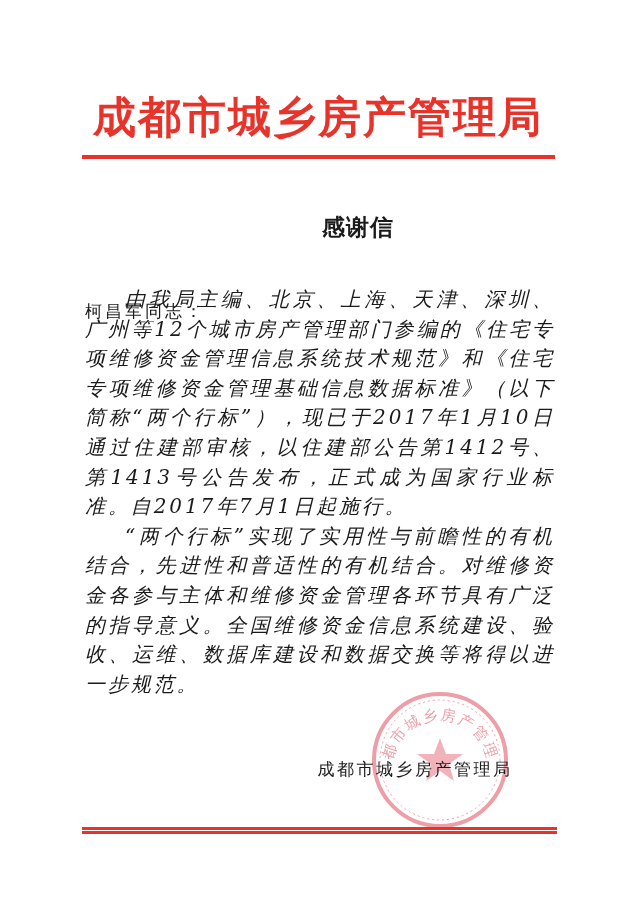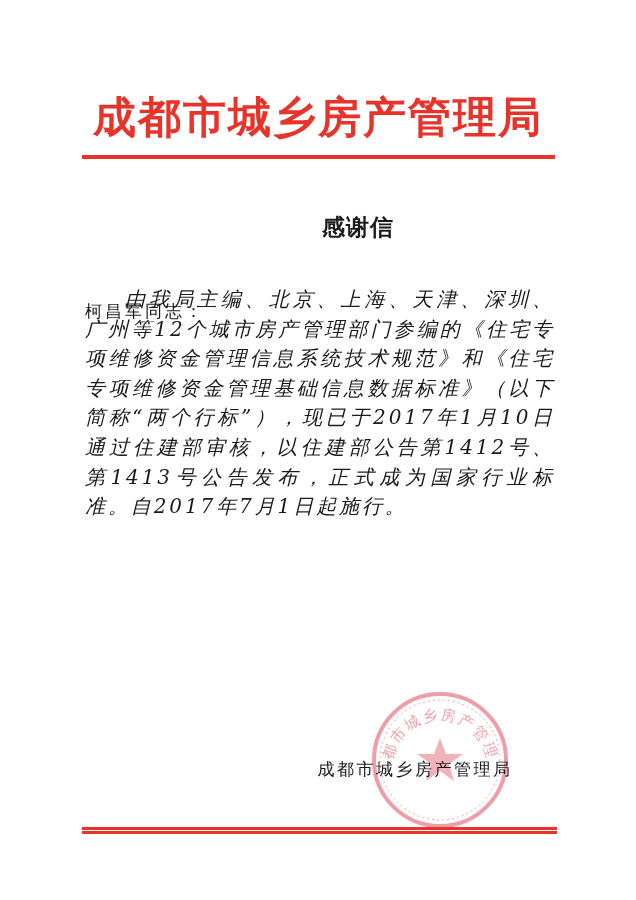--- a/index.html
+++ b/index.html
@@ -29,20 +29,21 @@
 <div class="letterhead" style="color:#e8332b;">成都市城乡房产管理局</div>
 
 <div class="rule-top" style="background:#e8332b;"></div>
 
 <div class="title">感谢信</div>
 
 <div class="salutation">柯昌军同志：</div>
 
 <div class="body">
   <p>由我局主编、北京、上海、天津、深圳、广州等12个城市房产管理部门参编的《住宅专项维修资金管理信息系统技术规范》和《住宅专项维修资金管理基础信息数据标准》（以下简称“两个行标”），现已于2017年1月10日通过住建部审核，以住建部公告第1412号、第1413号公告发布，正式成为国家行业标准。自2017年7月1日起施行。</p>
+  <p>“两个行标”实现了实用性与前瞻性的有机结合，先进性和普适性的有机结合。对维修资金各参与主体和维修资金管理各环节具有广泛的指导意义。全国维修资金信息系统建设、验收、运维、数据库建设和数据交换等将得以进一步规范。</p>
 </div>
 
 <div class="stamp">
   <svg viewBox="0 0 140 140">
     <circle cx="70" cy="70" r="66" fill="none" stroke="#e05060" stroke-width="4"></circle>
     <circle cx="70" cy="70" r="60" fill="none" stroke="#e05060" stroke-width="1" stroke-dasharray="2 3"></circle>
     <polygon points="70,48 76,64 93,64 79,74 84,91 70,81 56,91 61,74 47,64 64,64" fill="#e05060" opacity="0.8"></polygon>
     <path id="sealArc" d="M 22 78 A 48 48 0 0 1 118 78" fill="none"></path>
     <text font-size="15" fill="#e05060" font-family="DejaVu Serif, serif" letter-spacing="2">
       <textPath href="#sealArc" startOffset="50%" text-anchor="middle">成都市城乡房产管理局</textPath>

